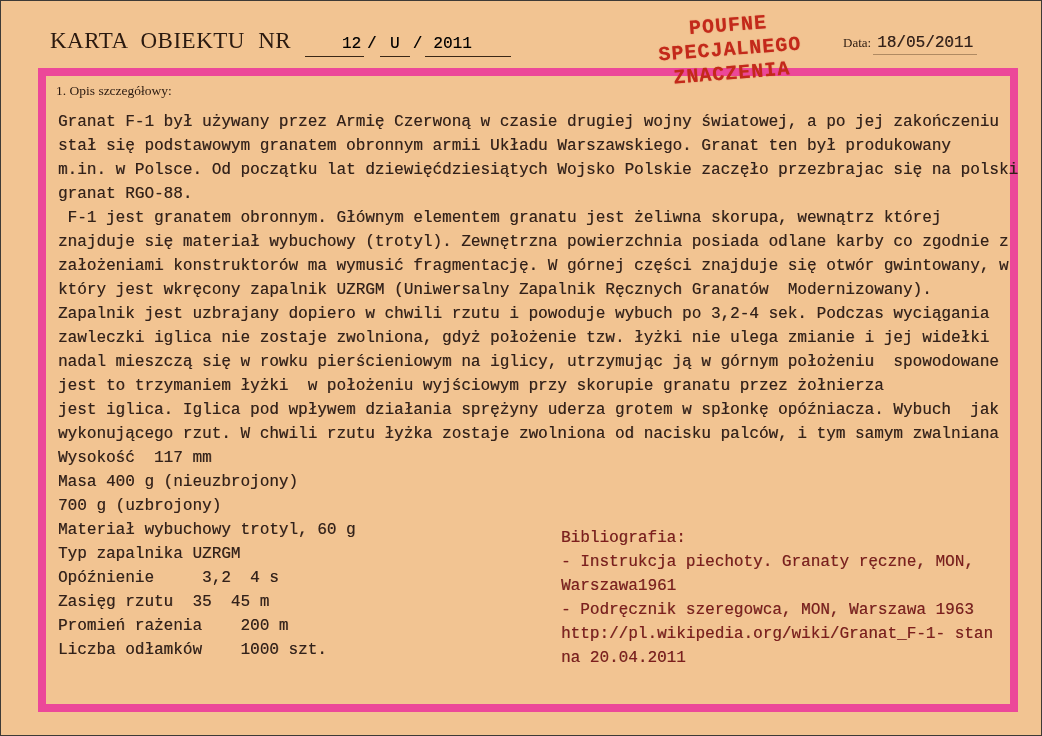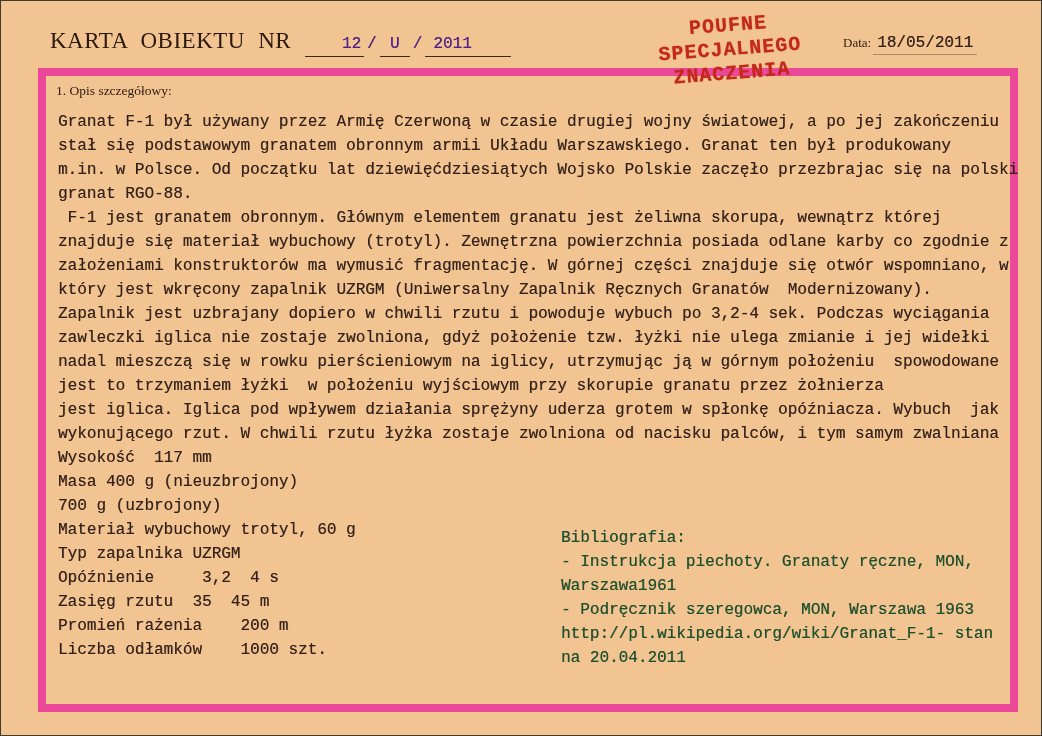--- a/index.html
+++ b/index.html
@@ -19,21 +19,21 @@
     display:flex;align-items:baseline;
     font-family:"Liberation Serif", serif;
     color:#2b1a10;
   }
   .title-text{
     font-size:23px;letter-spacing:.5px;word-spacing:7px;font-weight:500;
   }
   .number-group{
     display:flex;align-items:baseline;margin-left:14px;
     font-family:"Liberation Mono", monospace;
-    font-size:16px;color:#4c1d95;
+    font-size:16px;color:#000000;
     text-shadow:.4px .3px 0 rgba(46,29,20,.55);
   }
   .num-seg{
     display:inline-block;border-bottom:1.5px solid #3a2716;
     padding-bottom:3px;
   }
   .seg1{width:56px;text-align:right;padding-right:3px;}
   .seg2{width:30px;text-align:center;}
   .seg3{width:78px;text-align:left;padding-left:8px;}
   .num-slash{margin:0 3px;}
@@ -74,21 +74,21 @@
     font-size:13.5px;color:#2b1a10;
   }
   .body-text{
     position:absolute;left:12px;top:34px;right:8px;
     font-size:16px;line-height:24px;color:#32211a;
     text-shadow:.4px .3px 0 rgba(46,29,20,.5);
   }
   .tl{white-space:pre;min-height:24px;}
   .bibliography{
     position:absolute;left:515px;top:450px;
-    font-size:16px;line-height:24px;color:#14532d;
+    font-size:16px;line-height:24px;color:#7f1d1d;
     text-shadow:.4px .3px 0 rgba(46,29,20,.5);
   }
 </style>
 </head>
 <body>
 
 <div class="page">
 
   <div class="title-row">
     <span class="title-text">KARTA OBIEKTU NR</span>
@@ -116,21 +116,21 @@
     <div class="section-label">1. Opis szczegółowy:</div>
 
     <div class="body-text">
       <div>
           <div class="tl">Granat F-1 był używany przez Armię Czerwoną w czasie drugiej wojny światowej, a po jej zakończeniu</div>
           <div class="tl">stał się podstawowym granatem obronnym armii Układu Warszawskiego. Granat ten był produkowany</div>
           <div class="tl">m.in. w Polsce. Od początku lat dziewięćdziesiątych Wojsko Polskie zaczęło przezbrajac się na polski</div>
           <div class="tl">granat RGO-88.</div>
           <div class="tl"> F-1 jest granatem obronnym. Głównym elementem granatu jest żeliwna skorupa, wewnątrz której</div>
           <div class="tl">znajduje się materiał wybuchowy (trotyl). Zewnętrzna powierzchnia posiada odlane karby co zgodnie z</div>
-          <div class="tl">założeniami konstruktorów ma wymusić fragmentację. W górnej części znajduje się otwór wspomniano, w</div>
+          <div class="tl">założeniami konstruktorów ma wymusić fragmentację. W górnej części znajduje się otwór gwintowany, w</div>
           <div class="tl">który jest wkręcony zapalnik UZRGM (Uniwersalny Zapalnik Ręcznych Granatów  Modernizowany).</div>
           <div class="tl">Zapalnik jest uzbrajany dopiero w chwili rzutu i powoduje wybuch po 3,2-4 sek. Podczas wyciągania</div>
           <div class="tl">zawleczki iglica nie zostaje zwolniona, gdyż położenie tzw. łyżki nie ulega zmianie i jej widełki</div>
           <div class="tl">nadal mieszczą się w rowku pierścieniowym na iglicy, utrzymując ją w górnym położeniu  spowodowane</div>
           <div class="tl">jest to trzymaniem łyżki  w położeniu wyjściowym przy skorupie granatu przez żołnierza</div>
           <div class="tl">jest iglica. Iglica pod wpływem działania sprężyny uderza grotem w spłonkę opóźniacza. Wybuch  jak</div>
           <div class="tl">wykonującego rzut. W chwili rzutu łyżka zostaje zwolniona od nacisku palców, i tym samym zwalniana</div>
         </div>
       <div>
           <div class="tl">Wysokość  117 mm</div>

